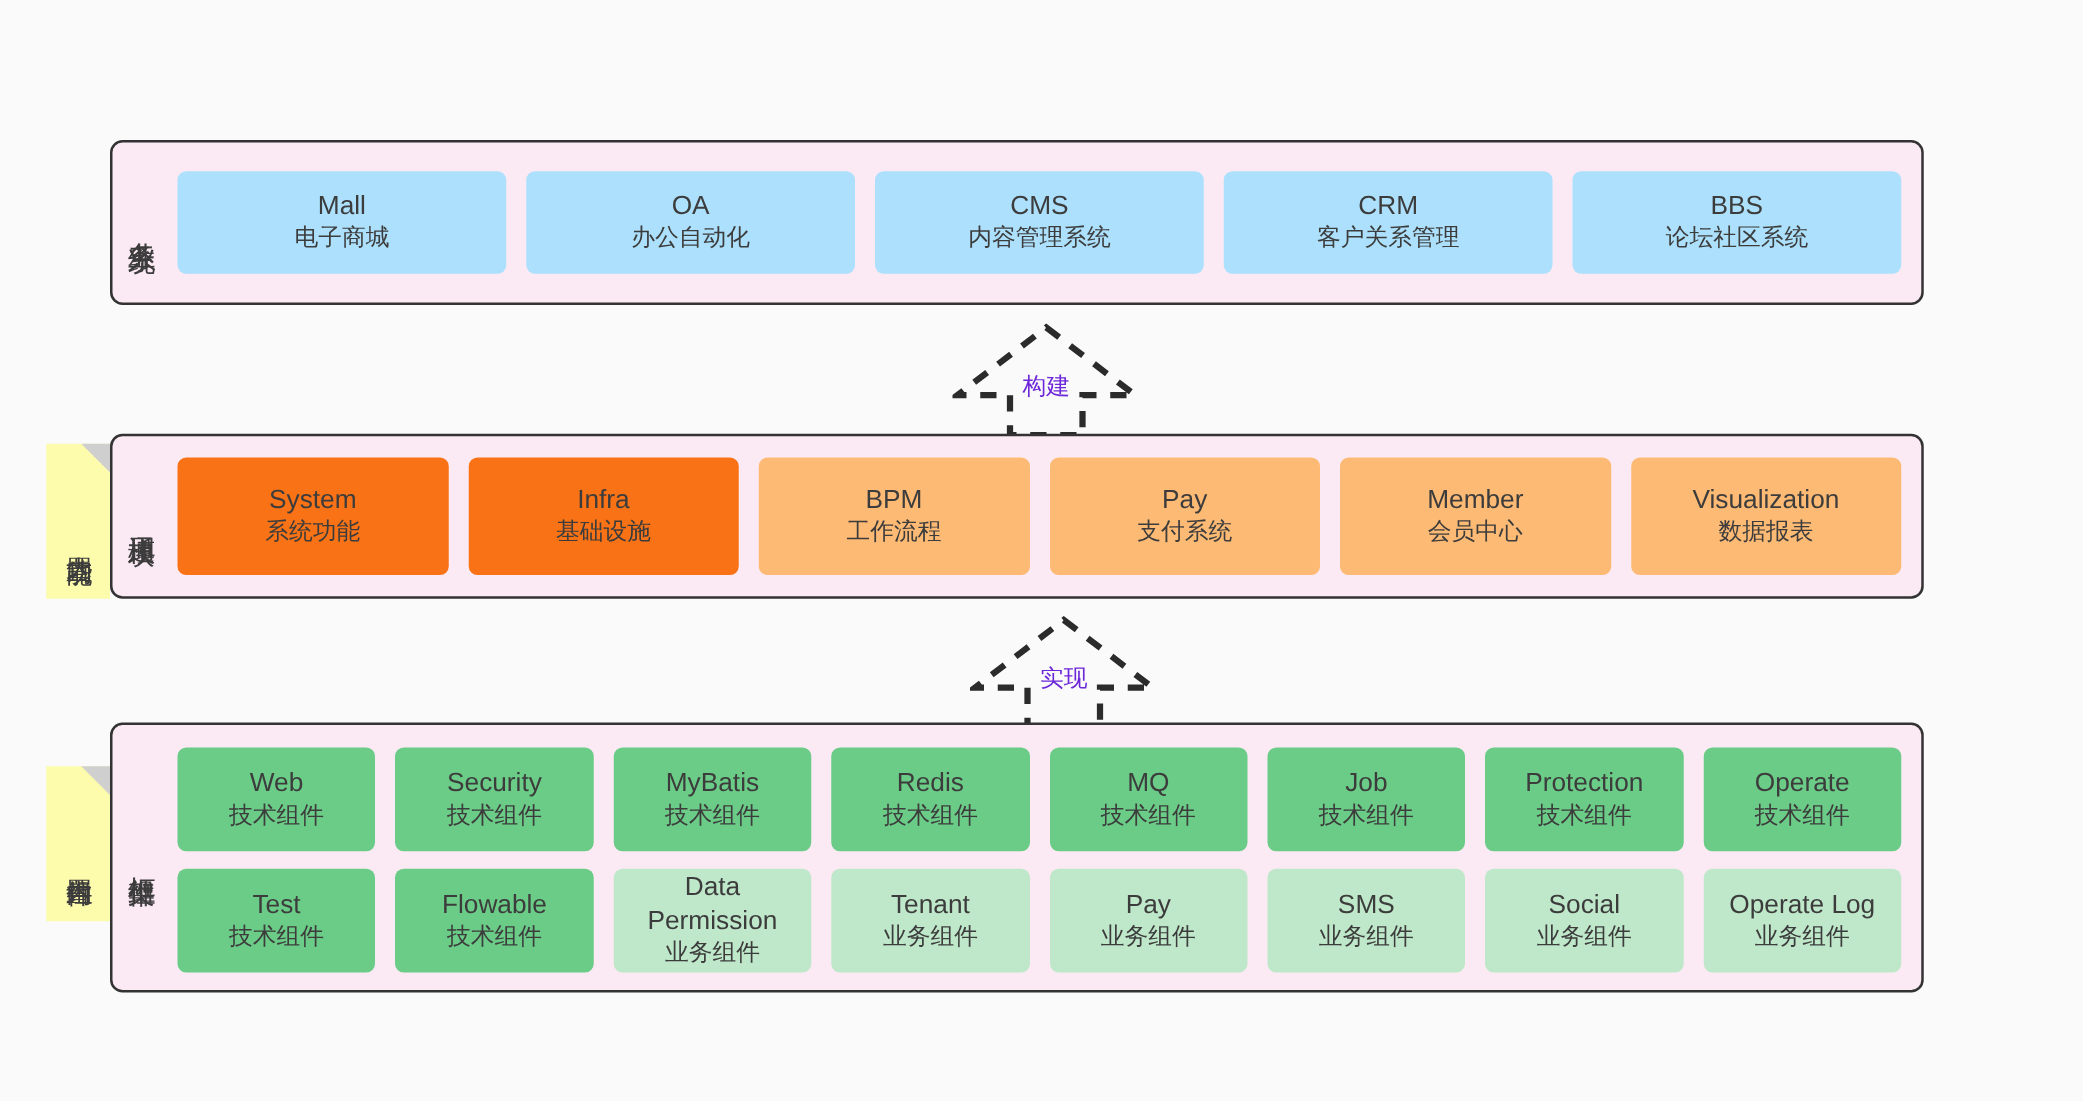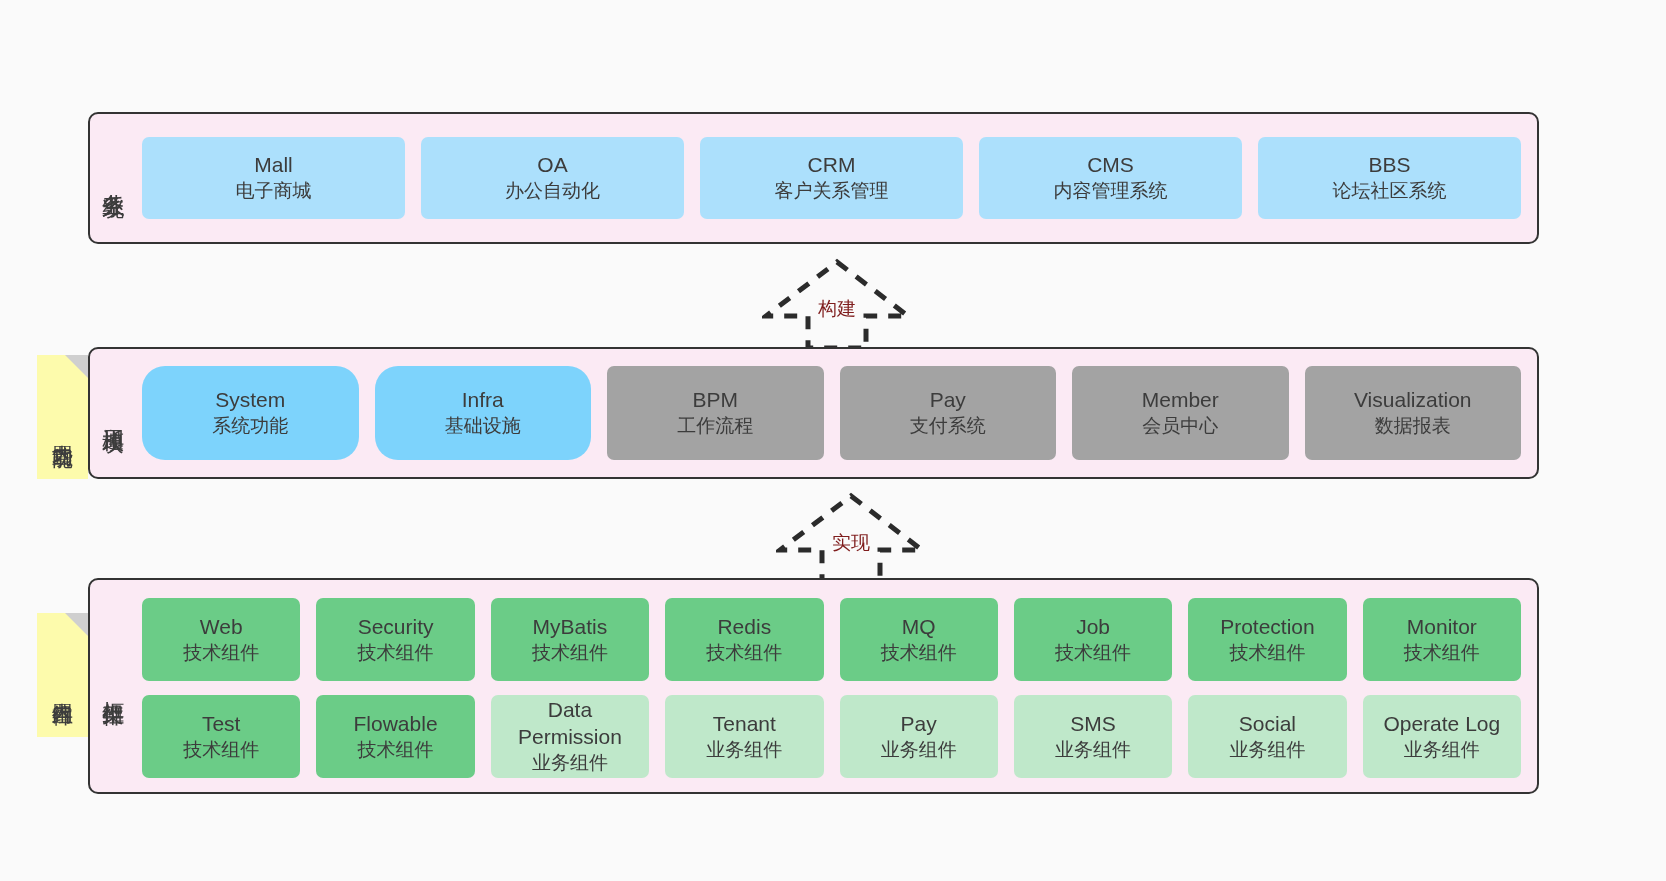--- a/index.html
+++ b/index.html
@@ -69,22 +69,22 @@
     justify-content: center;
     text-align: center;
     line-height: 1.28;
     box-sizing: border-box;
     padding: 4px 18px;
   }
   .card .t1 { font-size: 21px; }
   .card .t2 { font-size: 19px; }
 
   .band-sys .card { background: #ace0fc; height: 82px; }
-  .band-mod .card { background: #a3a3a3; height: 94px; }
-  .band-mod .card.hot { background: #7dd3fc; border-radius: 23px; }
+  .band-mod .card { background: #fdba74; height: 94px; }
+  .band-mod .card.hot { background: #f97316; }
   .band-fw .card.tech { background: #6bcc87; height: 83px; }
   .band-fw .card.biz  { background: #bfe8ca; height: 83px; }
 
   
   #band-business { left: 88px; top: 112px; width: 1451px; height: 132px; }
   #band-modules  { left: 88px; top: 347px; width: 1451px; height: 132px; }
   #band-framework{ left: 88px; top: 578px; width: 1451px; height: 216px; }
 
   
   .note {
@@ -119,46 +119,46 @@
     width: 150px;
     height: 92px;
   }
   .arrow svg { display: block; width: 150px; height: 92px; }
   .arrow .arrow-label {
     position: absolute;
     left: 0; right: 0;
     top: 38px;
     text-align: center;
     font-size: 19px;
-    color: #7f1d1d;
+    color: #6d28d9;
   }
   #arrow-build   { left: 762px; top: 258px; }
   #arrow-realize { left: 776px; top: 492px; }
 </style>
 </head>
 <body>
 
 <div class="band band-sys" id="band-business">
   <div class="band-title">业务系统</div>
   <div class="band-body">
     <div class="card">
       <span class="t1">Mall</span>
       <span class="t2">电子商城</span>
     </div>
     <div class="card">
       <span class="t1">OA</span>
       <span class="t2">办公自动化</span>
     </div>
     <div class="card">
+      <span class="t1">CMS</span>
+      <span class="t2">内容管理系统</span>
+    </div>
+    <div class="card">
       <span class="t1">CRM</span>
       <span class="t2">客户关系管理</span>
-    </div>
-    <div class="card">
-      <span class="t1">CMS</span>
-      <span class="t2">内容管理系统</span>
     </div>
     <div class="card">
       <span class="t1">BBS</span>
       <span class="t2">论坛社区系统</span>
     </div>
   </div>
 </div>
 
 <div class="arrow" id="arrow-build">
   <svg viewBox="0 0 150 92" xmlns="http://www.w3.org/2000/svg">
@@ -241,21 +241,21 @@
       </div>
       <div class="card tech">
         <span class="t1">Job</span>
         <span class="t2">技术组件</span>
       </div>
       <div class="card tech">
         <span class="t1">Protection</span>
         <span class="t2">技术组件</span>
       </div>
       <div class="card tech">
-        <span class="t1">Monitor</span>
+        <span class="t1">Operate</span>
         <span class="t2">技术组件</span>
       </div>
     </div>
 
     <div class="row">
       <div class="card tech">
         <span class="t1">Test</span>
         <span class="t2">技术组件</span>
       </div>
       <div class="card tech">

